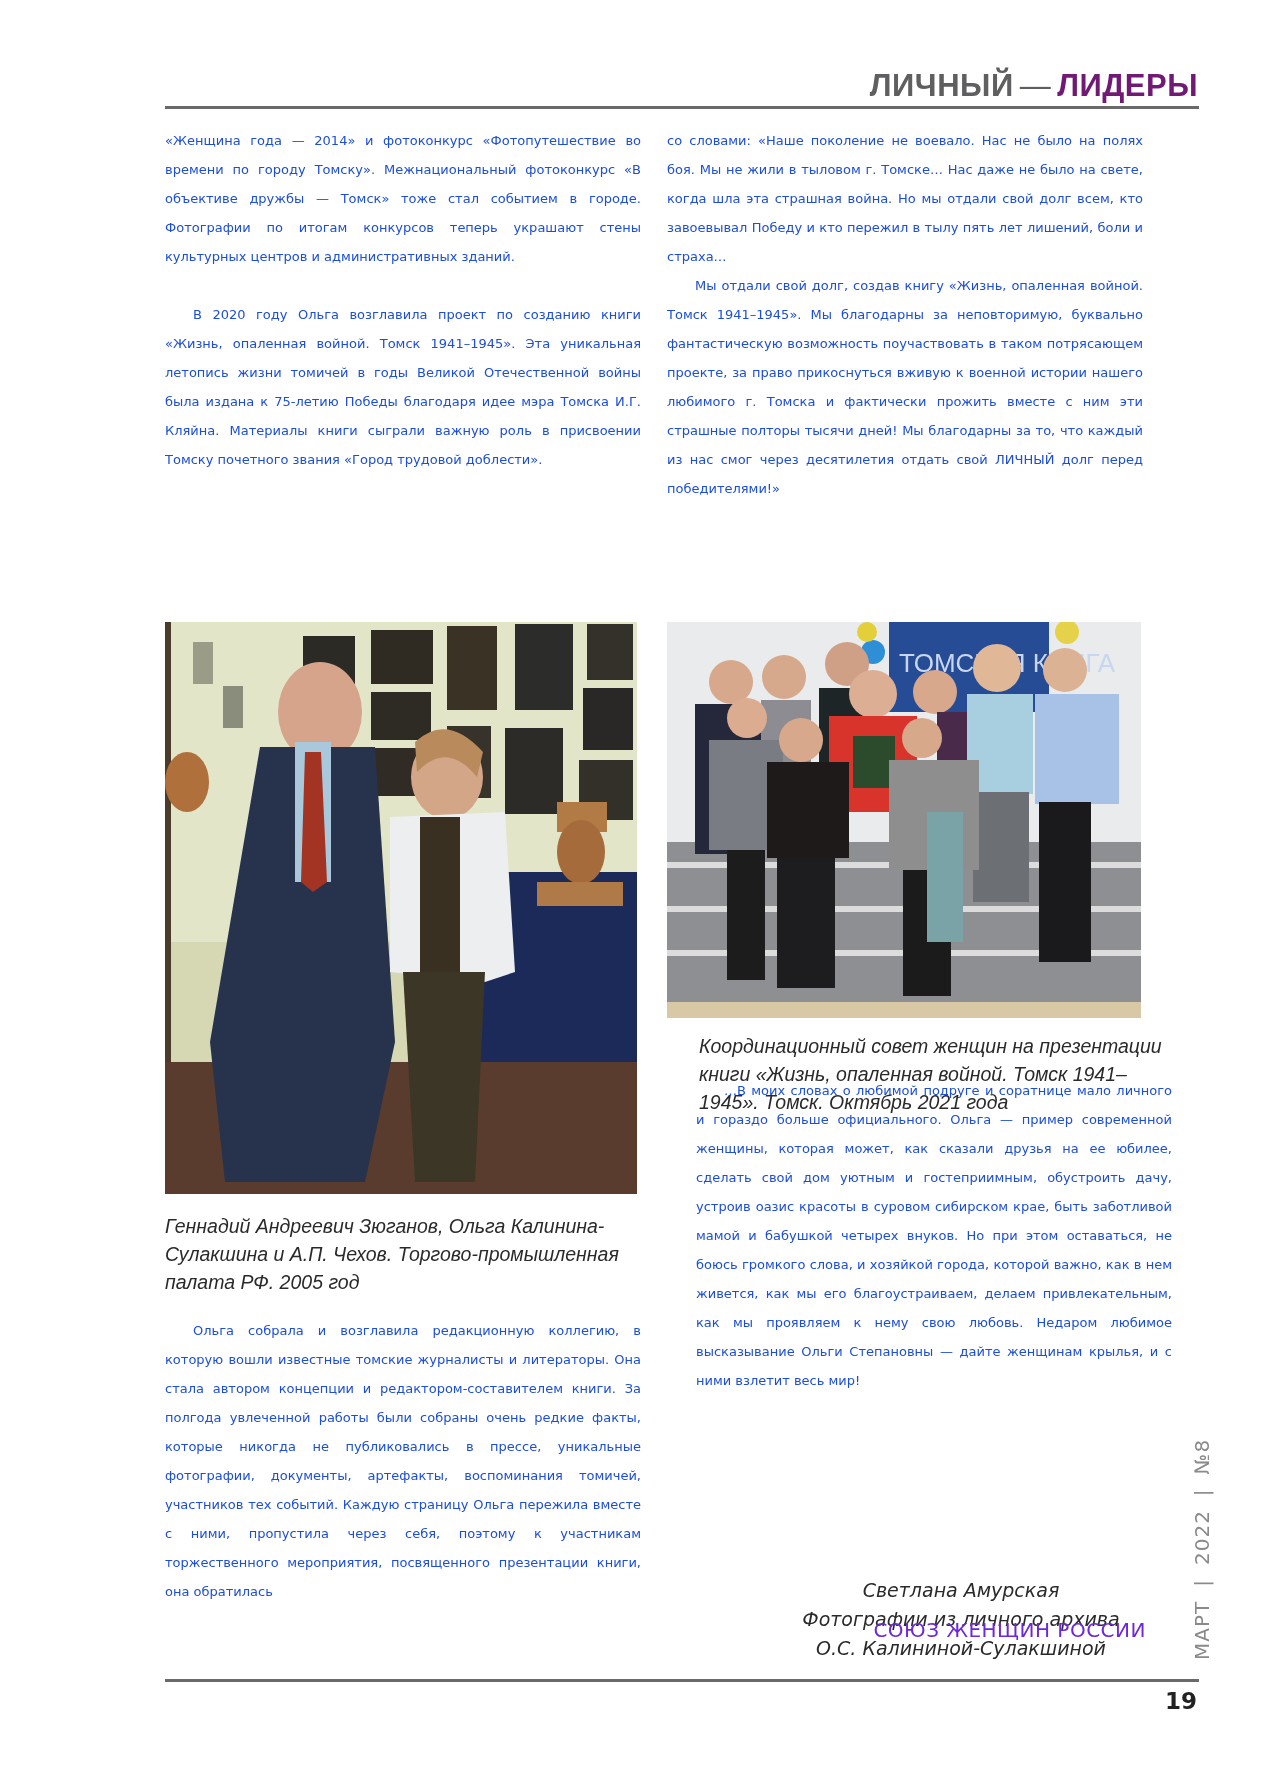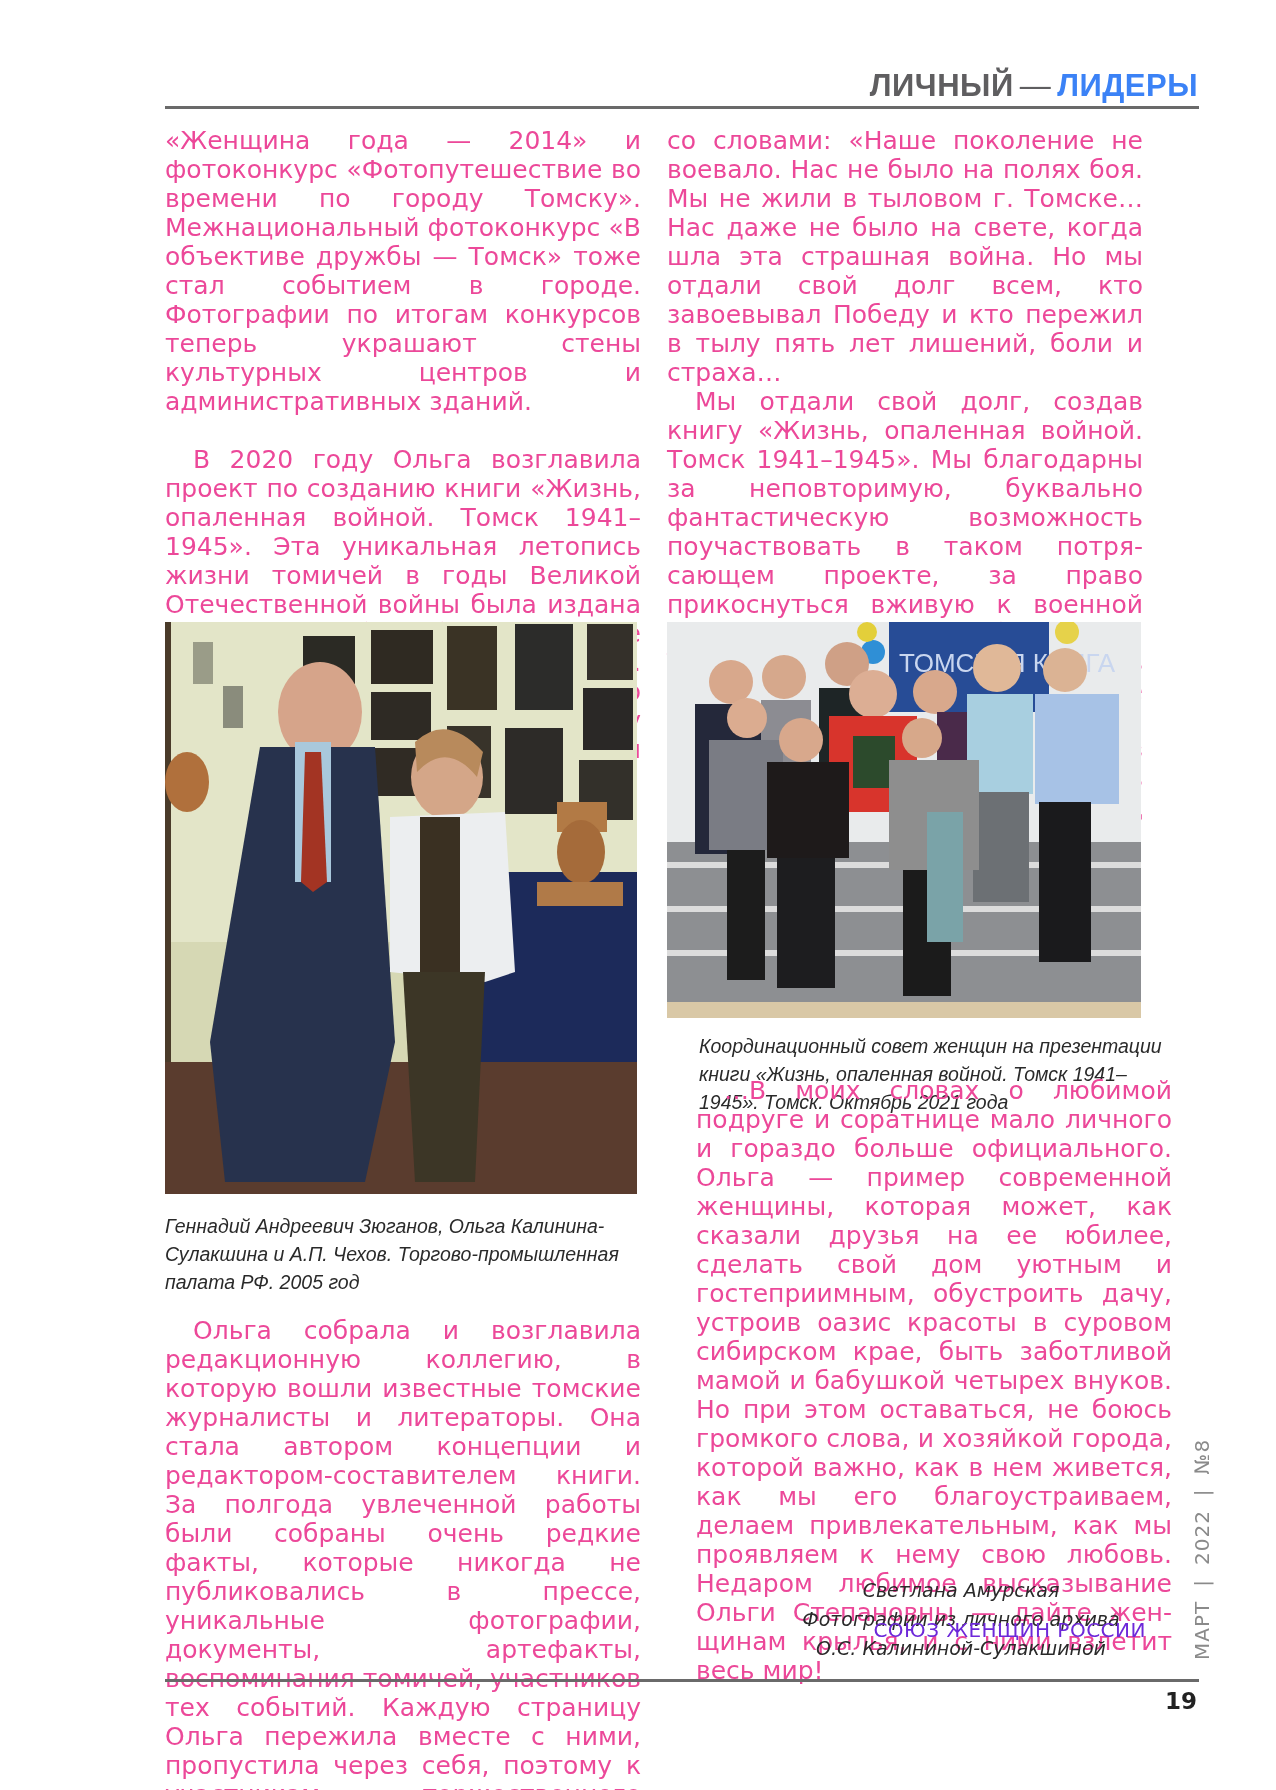--- a/index.html
+++ b/index.html
@@ -7,25 +7,25 @@
       width: 1276px; height: 1790px; position: relative; background: #ffffff;
       font-family: "DejaVu Sans", "Liberation Sans", sans-serif; color: #3a3a3a; overflow: hidden;
     }
     .header-title {
       position: absolute; right: 78px; top: 68px;
       font-family: "Liberation Sans", sans-serif; font-weight: bold; font-size: 31px; letter-spacing: 0.5px;
       white-space: nowrap;
     }
     .header-title .w { color: #5f5e60; }
     .header-title .dash { color: #5f5e60; font-weight: normal; margin: 0 6px; }
-    .header-title .l { color: #3b82f6; }
+    .header-title .l { color: #701a75; }
     .rule-top { position: absolute; left: 165px; top: 106px; width: 1034px; height: 3px; background: #6a6a6a; }
     .rule-bottom { position: absolute; left: 165px; top: 1679px; width: 1034px; height: 3px; background: #6a6a6a; }
 
-    .col { position: absolute; width: 476px; font-size: 25px; line-height: 29px; color: #ec4899; }
+    .col { position: absolute; width: 476px; font-size: 13px; line-height: 29px; color: #1d4ed8; }
     .col p { margin: 0; text-align: justify; hyphens: manual; }
     .col p.indent { text-indent: 28px; }
     .col p.gap { margin-top: 29px; }
 
     .photo { position: absolute; overflow: hidden; }
     .caption {
       position: absolute; width: 476px;
       font-family: "Liberation Sans", sans-serif; font-style: italic; font-size: 19.5px; line-height: 28px; color: #2a2a2a;
     }
     .signature {

